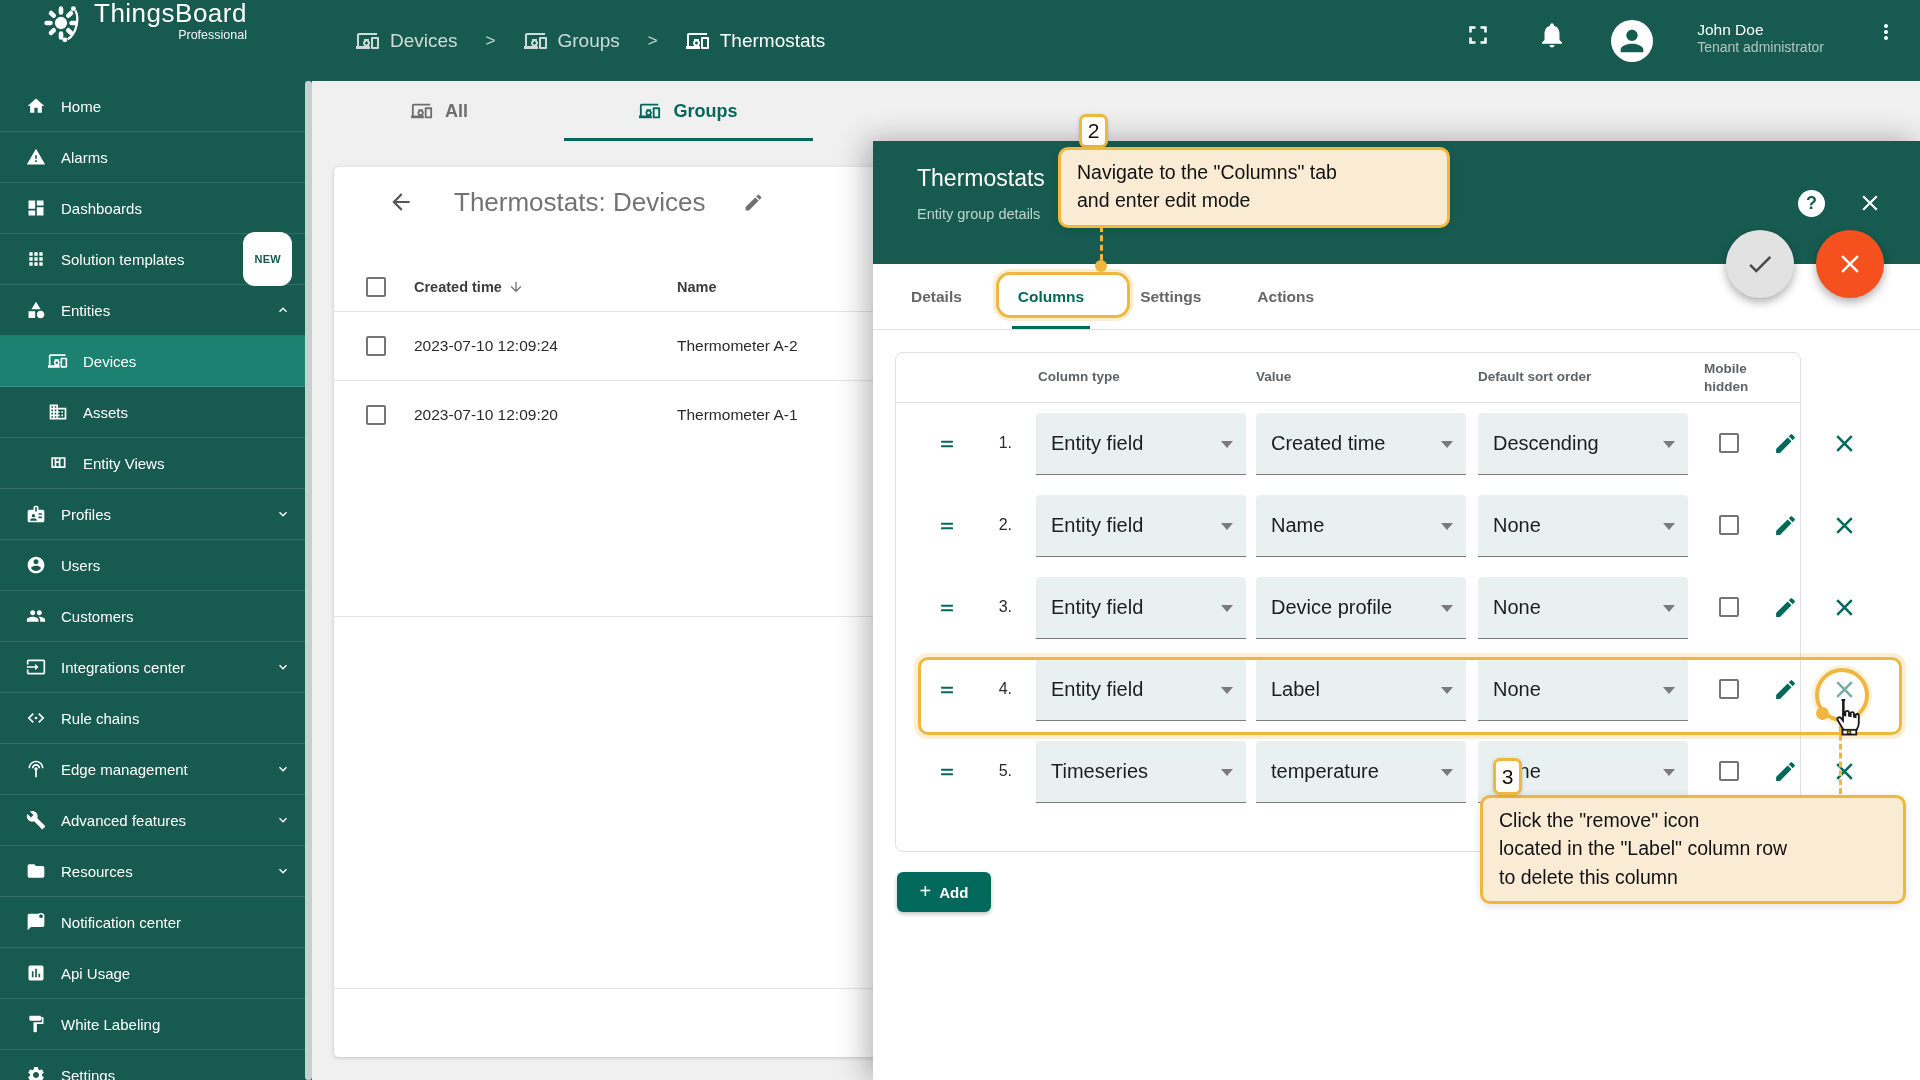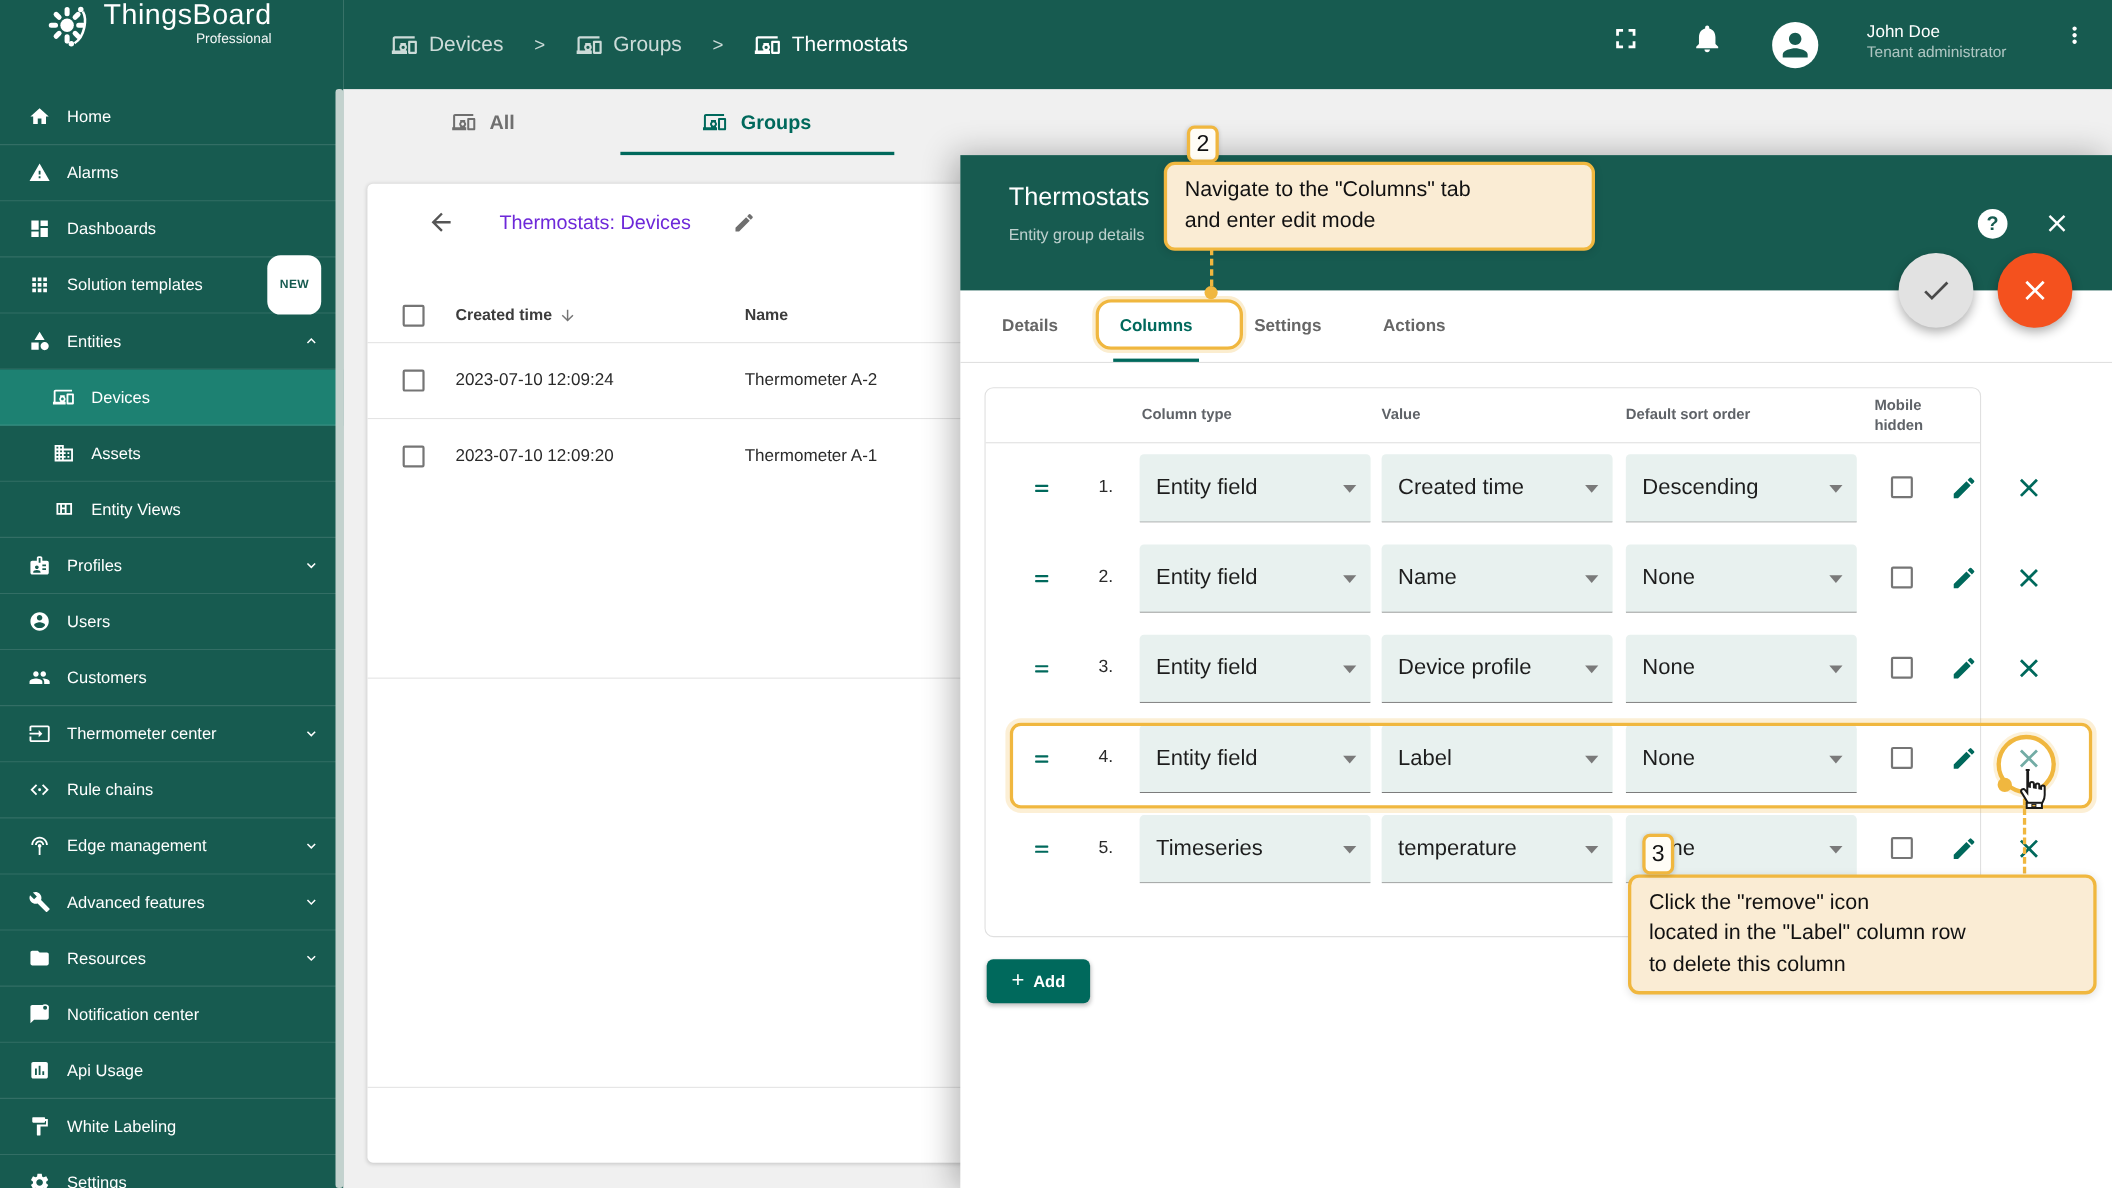--- a/index.html
+++ b/index.html
@@ -46,21 +46,21 @@
   #main-tabs{position:absolute;left:315px;top:81px;height:60px;display:flex;z-index:1;}
   .main-tab{width:249px;display:flex;align-items:center;justify-content:center;gap:12px;
             font-size:18px;font-weight:600;color:#6f6f6f;cursor:pointer;position:relative;}
   .main-tab .mt-icon{width:22px;height:22px;}
   .main-tab.active{color:#00695c;}
   .main-tab.active::after{content:"";position:absolute;left:0;right:0;bottom:0;height:3px;background:#00695c;}
   #card{position:absolute;left:334px;top:167px;width:1542px;height:890px;background:#fff;border-radius:5px;
         box-shadow:0 1px 4px rgba(0,0,0,.18);z-index:1;}
   #card-title-row{position:absolute;left:0;top:0;height:70px;display:flex;align-items:center;padding-left:54px;}
   #back-btn{width:26px;height:26px;color:#555;cursor:pointer;}
-  #card-title{font-size:18px;font-weight:500;color:#6d28d9;margin-left:40px;}
+  #card-title{font-size:26px;font-weight:500;color:#737373;margin-left:40px;}
   #title-edit{width:21px;height:21px;color:#6f6f6f;margin-left:38px;cursor:pointer;}
   .chk{width:20px;height:20px;border:2px solid #757575;border-radius:2px;background:#fff;cursor:pointer;}
   #thead-row{position:absolute;left:0;top:96px;height:48px;display:flex;align-items:center;}
   #thead-row .chk{margin-left:32px;}
   .th-created{margin-left:28px;font-size:14.5px;font-weight:700;color:#3c3c3c;display:flex;align-items:center;gap:6px;}
   .th-name{position:absolute;left:343px;font-size:14.5px;font-weight:700;color:#3c3c3c;}
   .sort-arrow{width:16px;height:16px;color:#757575;}
   .trow{position:absolute;left:0;width:100%;height:69px;border-top:1px solid #e4e4e4;display:flex;align-items:center;cursor:pointer;}
   .trow .chk{margin-left:32px;}
   .td-time{margin-left:28px;font-size:15.5px;color:#2a2a2a;}
@@ -246,21 +246,21 @@
             </svg>
           </span>
           <span>Customers</span>
         </div>
         <div class="nav-item">
           <span class="nav-icon">
             <svg class="" viewBox="0 0 24 24" fill="currentColor" width="100%" height="100%">
               <path d="M21 3.01H3c-1.1 0-2 .9-2 2V9h2V4.99h18v14.03H3V15H1v4.01c0 1.1.9 1.98 2 1.98h18c1.1 0 2-.88 2-1.98v-14a2 2 0 0 0-2-2zM11 16l4-4-4-4v3H1v2h10v3z"></path>
             </svg>
           </span>
-          <span>Thermometer center</span>
+          <span>Integrations center</span>
           <span class="nav-chevron">
             <svg viewBox="0 0 24 24" fill="none" stroke="currentColor" stroke-width="2.4" width="100%" height="100%">
      <path d="M6 9l6 6 6-6"></path>
             </svg>
           </span>
         </div>
         <div class="nav-item">
           <span class="nav-icon">
             <svg class="" viewBox="0 0 24 24" fill="currentColor" width="100%" height="100%">
               <path d="M9.4 16.6 4.8 12l4.6-4.6L8 6l-6 6 6 6 1.4-1.4zm5.2 0 4.6-4.6-4.6-4.6L16 6l6 6-6 6-1.4-1.4z"></path>

